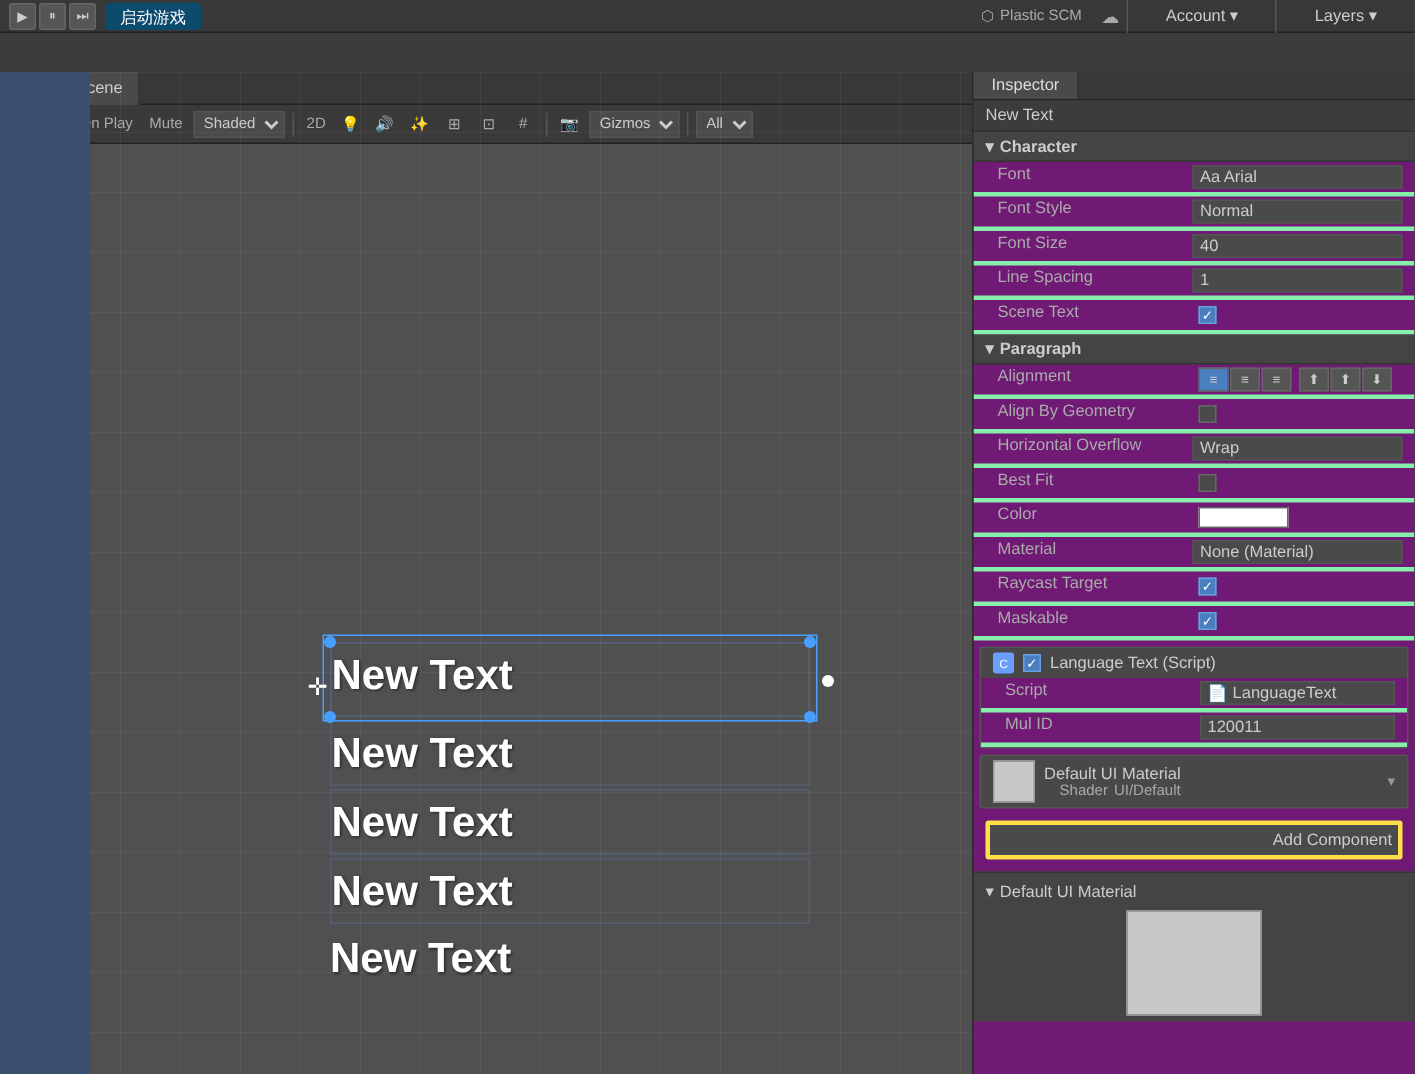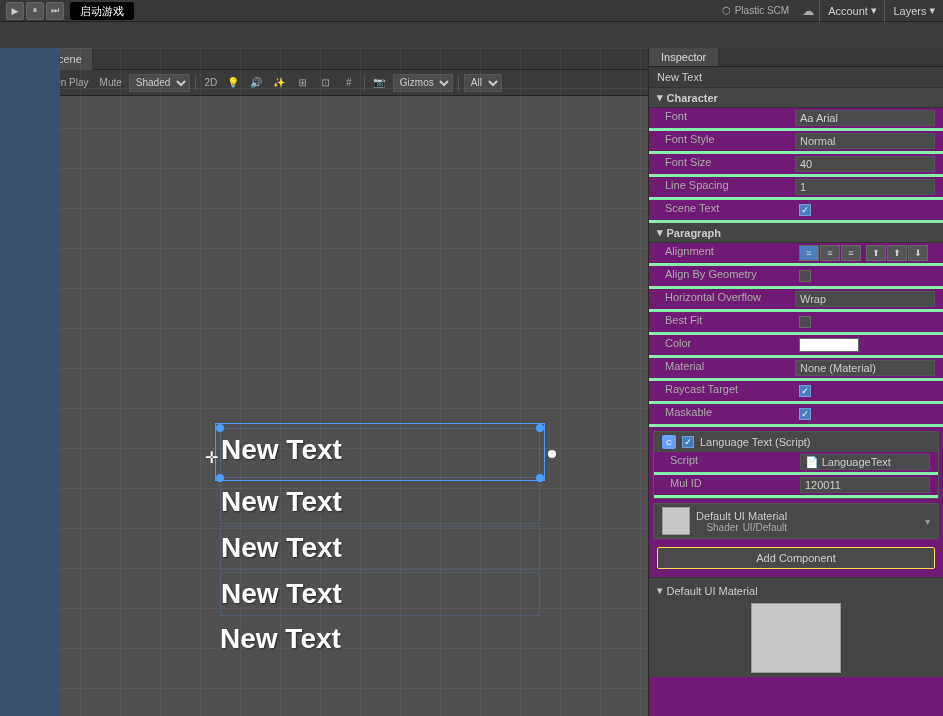--- a/index.html
+++ b/index.html
@@ -34,21 +34,21 @@
       width: 18px; height: 18px;
       background: #555;
       border: 1px solid #666;
       border-radius: 2px;
       display: flex; align-items: center; justify-content: center;
       cursor: pointer;
       color: #ccc;
       font-size: 9px;
     }
     .launch-btn {
-      background: #000000;
+      background: #0c4a6e;
       color: white;
       border: none;
       border-radius: 3px;
       padding: 2px 10px;
       font-size: 11px;
       cursor: pointer;
       height: 18px;
     }
     .top-right {
       margin-left: auto;
@@ -67,21 +67,21 @@
     .cloud-btn {
       width: 22px; height: 22px;
       display: flex; align-items: center; justify-content: center;
       color: #aaa;
       font-size: 12px;
     }
     .account-btn, .layers-btn {
       display: flex;
       align-items: center;
       gap: 3px;
-      padding: 0 8px;
+      padding: 0 25px;
       height: 22px;
       border-left: 1px solid #555;
       cursor: pointer;
       font-size: 11px;
       color: #ccc;
     }
     .toolbar-sep { width: 1px; height: 16px; background: #555; margin: 0 2px; }
     .toolbar-btn {
       width: 20px; height: 20px;
       display: flex; align-items: center; justify-content: center;
@@ -268,24 +268,24 @@
       font-size: 8px;
       color: white;
     }
 
     .add-component-btn {
       display: block;
       width: calc(100% - 16px);
       margin: 8px;
       padding: 4px;
       background: #4a4a4a;
-      border: 1px solid #fde047;
-      color: #ccc;
-      font-size: 11px;
-      text-align: center;
+      border: 3px solid #fde047;
+      color: #ccc;
+      font-size: 11px;
+      text-align: right;
       cursor: pointer;
       border-radius: 2px;
     }
 
     .default-material {
       background: #444;
       padding: 4px 8px;
       margin: 4px 0 0 0;
       border-top: 1px solid #333;
     }

